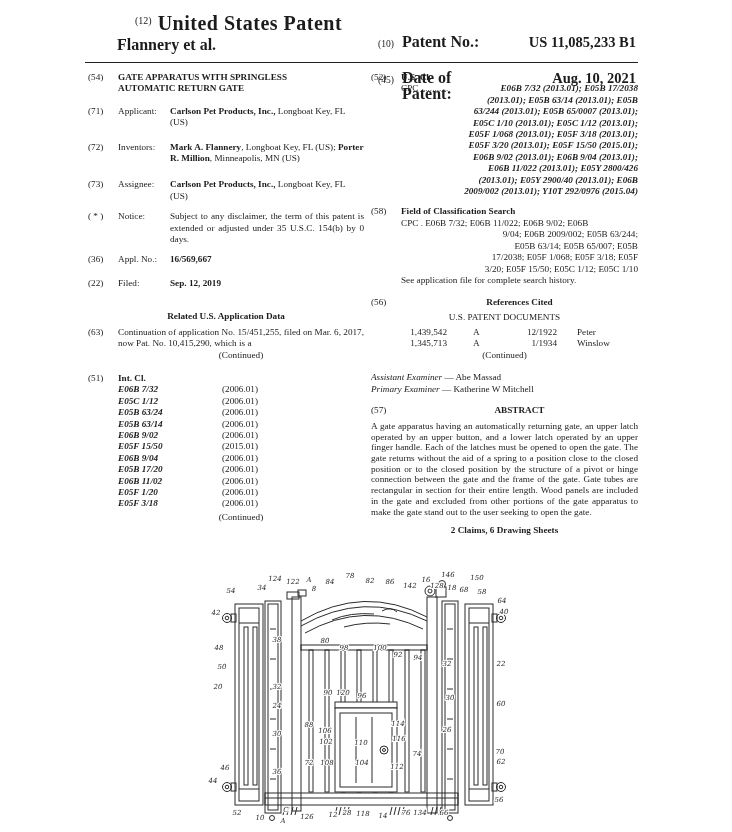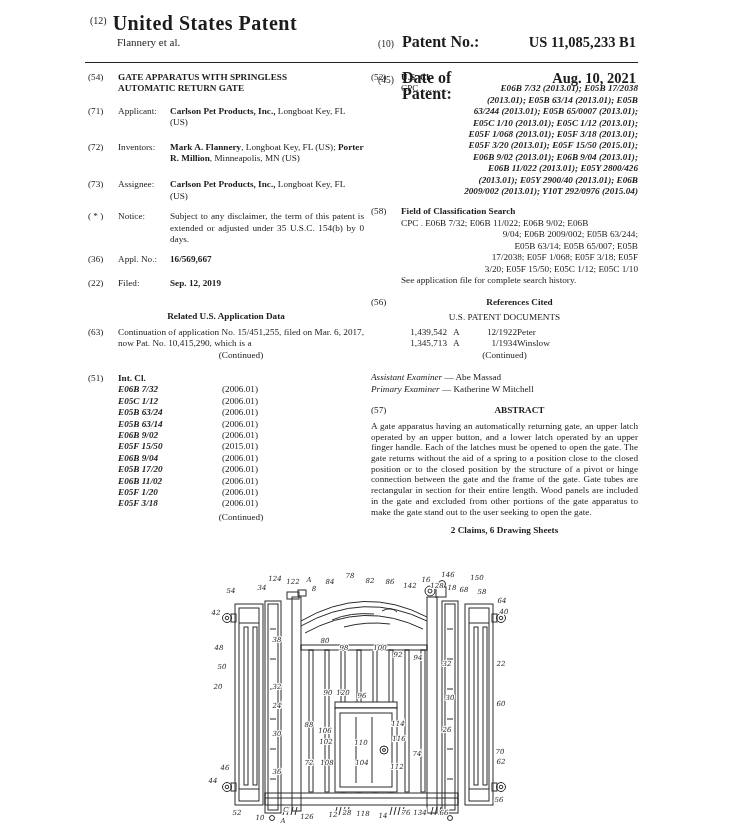--- a/index.html
+++ b/index.html
@@ -1,23 +1,23 @@
 <!DOCTYPE html>
 <html><head>
 <meta charset="utf-8">
 <style>
   html,body{margin:0;padding:0;background:#e8e8e8;}
   .page{position:relative;width:732px;height:832px;background:#ffffff;
         font-family:"Liberation Serif", serif;color:#1c1c1c;overflow:hidden;}
 
   
   .hdr-left{position:absolute;left:90px;top:12px;}
-  .hdr-n12{font-size:10px;vertical-align:6px;}
+  .hdr-n12{font-size:10px;vertical-align:6px;margin-left:45px;}
   .hdr-title{font-size:20px;font-weight:bold;letter-spacing:.5px;margin-left:6px;}
-  .hdr-authors{font-size:11px;font-weight:normal;margin:1px 0 0 27px;}
+  .hdr-authors{font-size:16px;font-weight:bold;margin:1px 0 0 27px;}
   .hdr-right{position:absolute;left:378px;top:16px;width:258px;}
   .hdr-row{display:grid;grid-template-columns:24px 102px 1fr;align-items:baseline;line-height:16px;}
   .hdr-num{font-size:9.5px;}
   .hdr-lab{font-size:16px;font-weight:bold;margin-top:18px;}
   .hdr-val{font-size:14.5px;font-weight:bold;text-align:right;white-space:nowrap;}
   .hdr-rule{position:absolute;left:85px;top:62px;width:553px;border-top:1.6px solid #222;}
 
   
   .col{position:absolute;top:72px;font-size:9.2px;line-height:11.4px;}
   .col-left{left:88px;width:276px;}
@@ -28,21 +28,21 @@
   .center{text-align:center;}
   .just{text-align:justify;}
   .kv{display:grid;grid-template-columns:52px 1fr;}
   .icl-row{display:grid;grid-template-columns:104px 1fr;}
   .icl-row .code{font-weight:bold;font-style:italic;}
   .cpcblock{margin-top:0px;}
   .cpc-first{display:flex;justify-content:space-between;}
   .rline{text-align:right;}
   .cpc52 .rline,.cpc52 .cpc-rest{font-weight:bold;font-style:italic;}
   .ref-head{margin:3px 0 4px 0;}
-  .ref-row{display:grid;grid-template-columns:66px 18px 46px 1fr;padding-left:16px;line-height:11px;}
+  .ref-row{display:grid;grid-template-columns:66px 18px 46px 1fr;padding-left:16px;line-height:11px;gap:20px;}
   .ref-row .rn{text-align:right;padding-right:6px;}
   .ref-row .rd{text-align:right;}
   .exam{margin:9px 0 0 0;line-height:12.5px;}
   .abs-head{display:grid;grid-template-columns:30px 1fr;margin-top:9px;}
   .abs-text{margin-top:5px;text-align:justify;line-height:10.7px;}
   .claims{font-weight:bold;text-align:center;margin-top:8px;}
   .rel-head{text-align:center;font-weight:bold;margin:0 0 4px 0;}
   .mt-big{margin-top:22px;}
 
   

